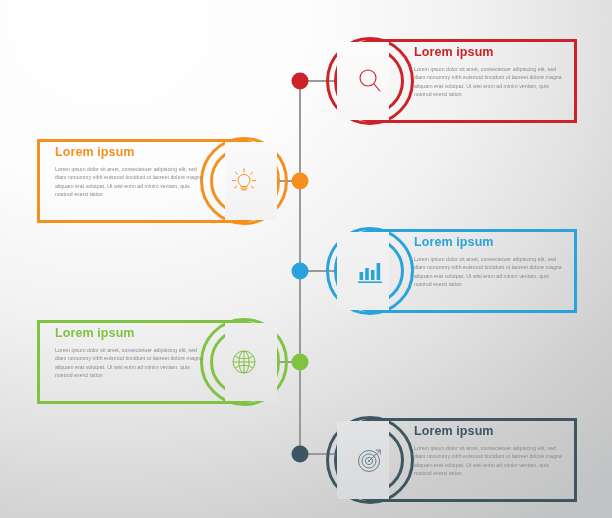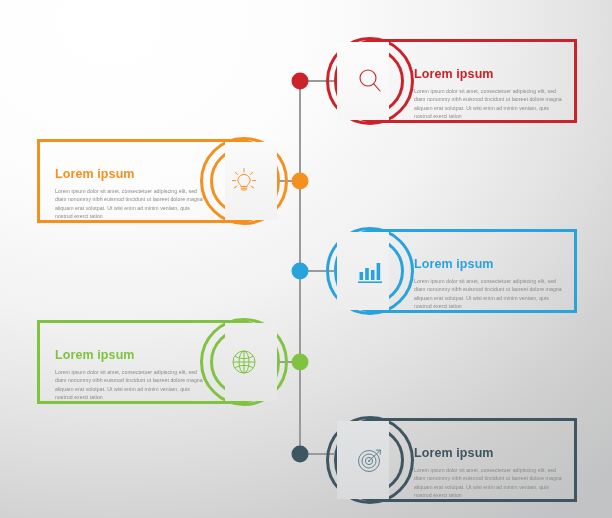--- a/index.html
+++ b/index.html
@@ -102,21 +102,21 @@
     z-index: 3;
     display: flex;
     align-items: center;
     justify-content: center;
   }
   .panel.right .icon { left: 16px; }
   .panel.left  .icon { right: 16px; }
 
   .panel .body {
     position: absolute;
-    top: 28px;
+    top: 6px;
     width: 148px;
     z-index: 3;
   }
   .panel.right .body { left: 80px; text-align: left; }
   .panel.left  .body { left: 18px; text-align: left; }
 
   .panel .title {
     font-size: 12.5px;
     font-weight: bold;
     line-height: 15px;

